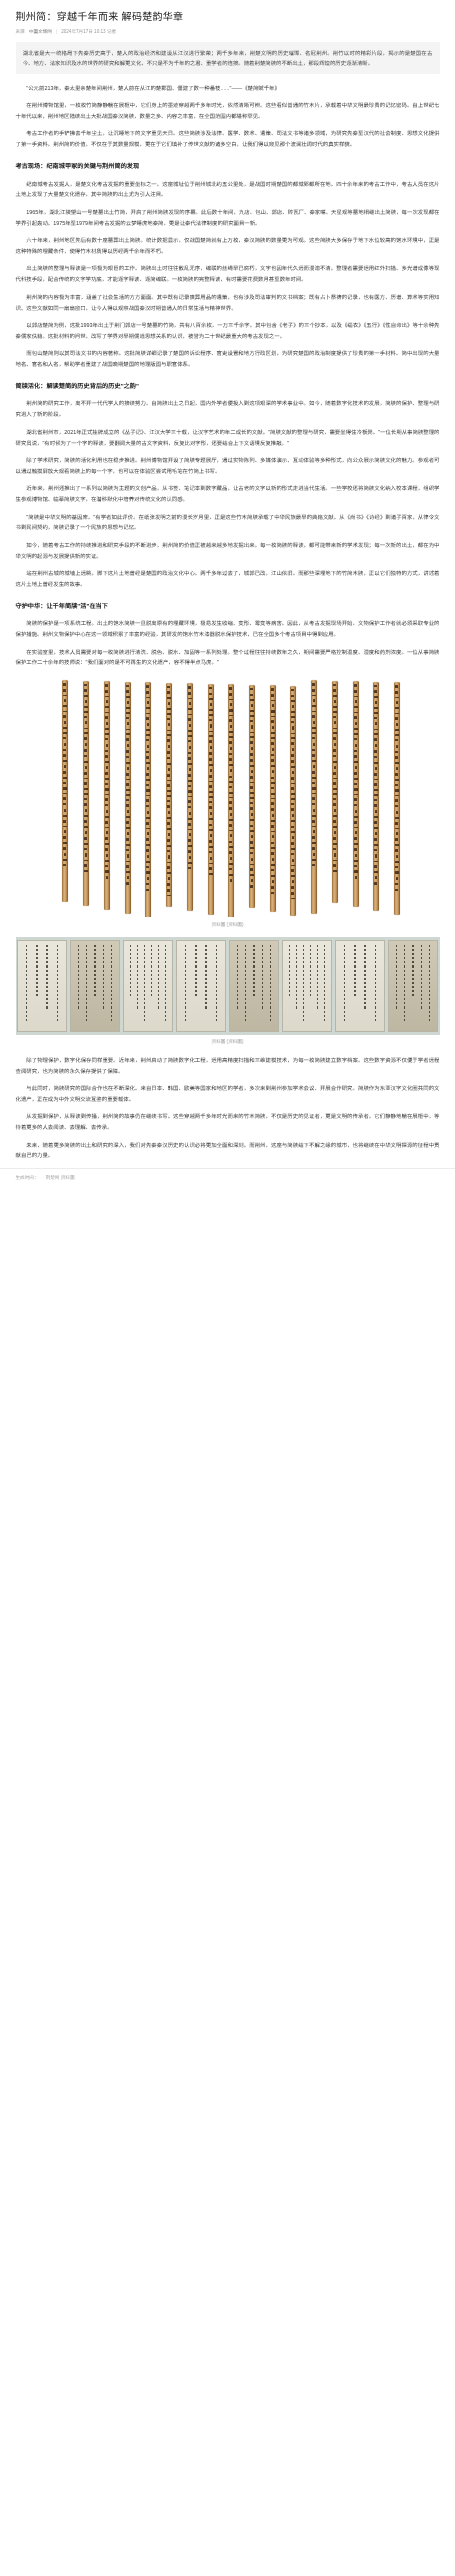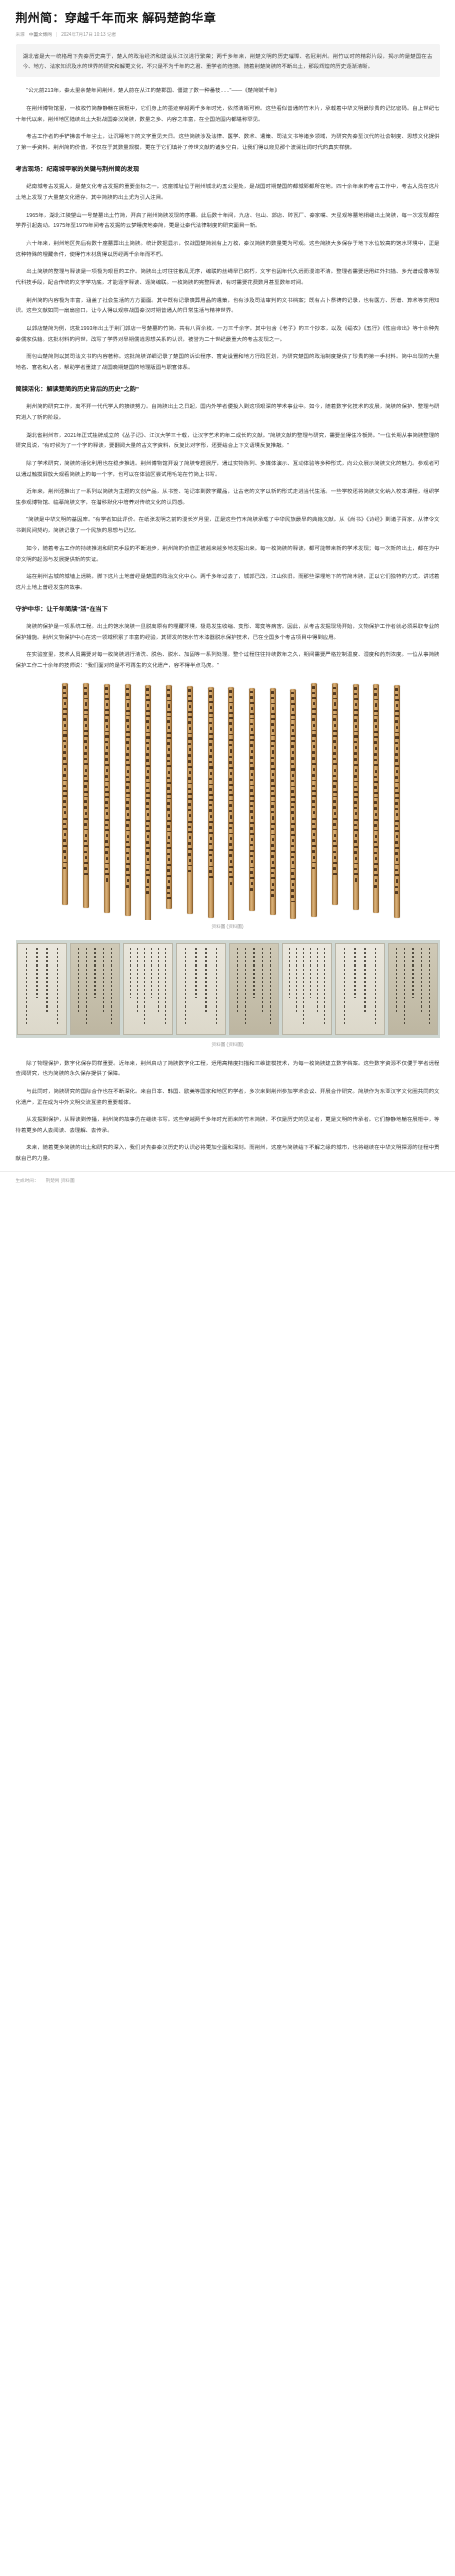--- a/index.html
+++ b/index.html
@@ -11,22 +11,22 @@
   }
   body {
     width: 455px;
     color: #222222;
   }
   .page {
     width: 455px;
     padding: 7.2px 15.5px 0 15.5px;
   }
   .article-title {
-    font-size: 12px;
-    font-weight: bold;
+    font-size: 10px;
+    font-weight: normal;
     color: #1a1a1a;
     letter-spacing: 0.3px;
     margin: 3.1px 0 4.1px 0;
     line-height: 1.4;
   }
   .meta-row {
     display: flex;
     align-items: center;
     gap: 4.1px;
     font-size: 4.6px;

